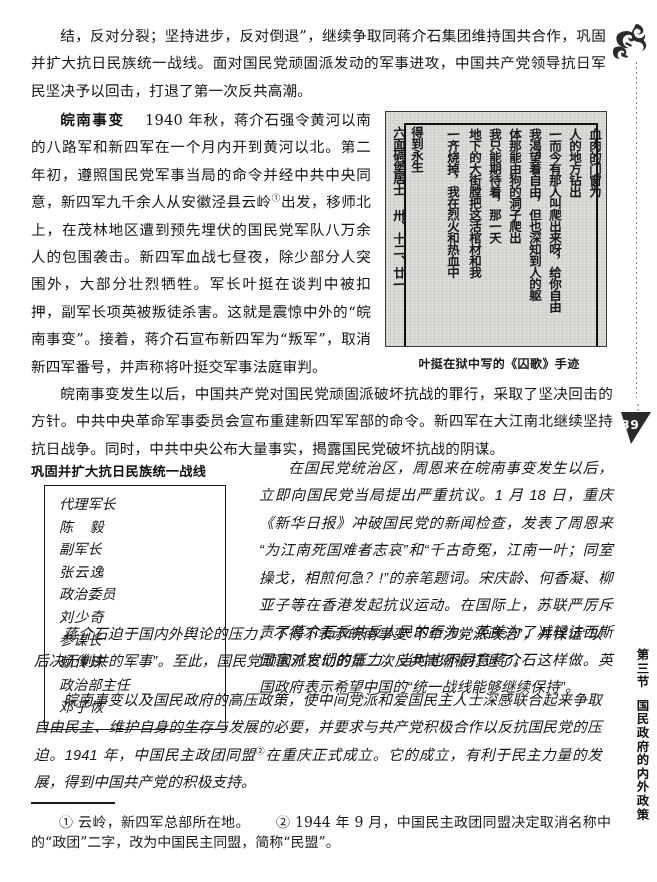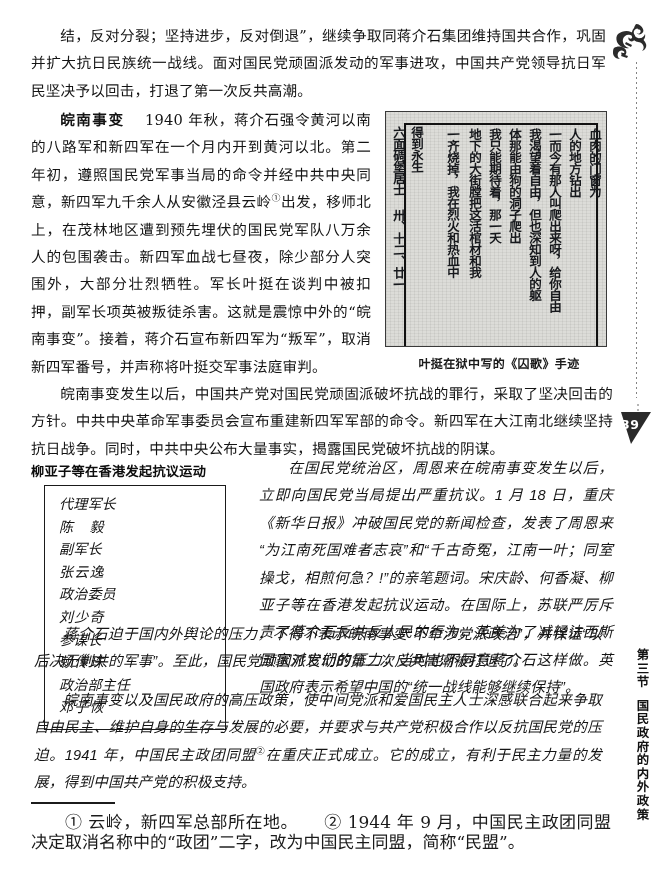--- a/index.html
+++ b/index.html
@@ -191,21 +191,21 @@
     width: 580px;
   }
   .fn-rule {
     width: 84px;
     height: 2px;
     background: #1b1b1b;
     margin-bottom: 9px;
   }
   .fn-body {
     font-family: "DejaVu Serif", "Liberation Serif", serif;
-    font-size: 17px;
+    font-size: 14px;
     line-height: 19.5px;
     color: #1a1a1a;
     text-align: justify;
   }
   .fn-first { text-indent: 2em; }
   .fn-gap { display: inline-block; width: 26px; }
 
   
   #margin-rule {
     position: absolute;
@@ -293,21 +293,21 @@
       <p class="para song indent" style="margin:0;">
         <span class="bold-term">皖南事变</span><span style="display:inline-block;width:1.4em;"></span><span>1940 年秋，蒋介石强令黄河以南的八路军和新四军在一个月内开到黄河以北。第二年初，遵照国民党军事当局的命令并经中共中央同意，新四军九千余人从安徽泾县云岭</span><sup class="fn">①</sup><span>出发，移师北上，在茂林地区遭到预先埋伏的国民党军队八万余人的包围袭击。新四军血战七昼夜，除少部分人突围外，大部分壮烈牺牲。军长叶挺在谈判中被扣押，副军长项英被叛徒杀害。这就是震惊中外的“皖南事变”。接着，蒋介石宣布新四军为“叛军”，取消新四军番号，并声称将叶挺交军事法庭审判。</span>
       </p>
       <p class="para song indent" style="margin:0;">皖南事变发生以后，中国共产党对国民党顽固派破坏抗战的罪行，采取了坚决回击的方针。中共中央革命军事委员会宣布重建新四军军部的命令。新四军在大江南北继续坚持抗日战争。同时，中共中央公布大量事实，揭露国民党破坏抗战的阴谋。</p>
     </div>
   </div>
 
   <div id="mid-section">
 
     <div id="table-float">
-      <div class="table-title">柳亚子等在香港发起抗议运动</div>
+      <div class="table-title">巩固并扩大抗日民族统一战线</div>
       <div class="roster">
         <div class="roster-row">
           <span class="roster-role">代理军长</span>
           <span class="roster-name">陈　毅</span>
         </div>
         <div class="roster-row">
           <span class="roster-role">副军长</span>
           <span class="roster-name">张云逸</span>
         </div>
         <div class="roster-row">

